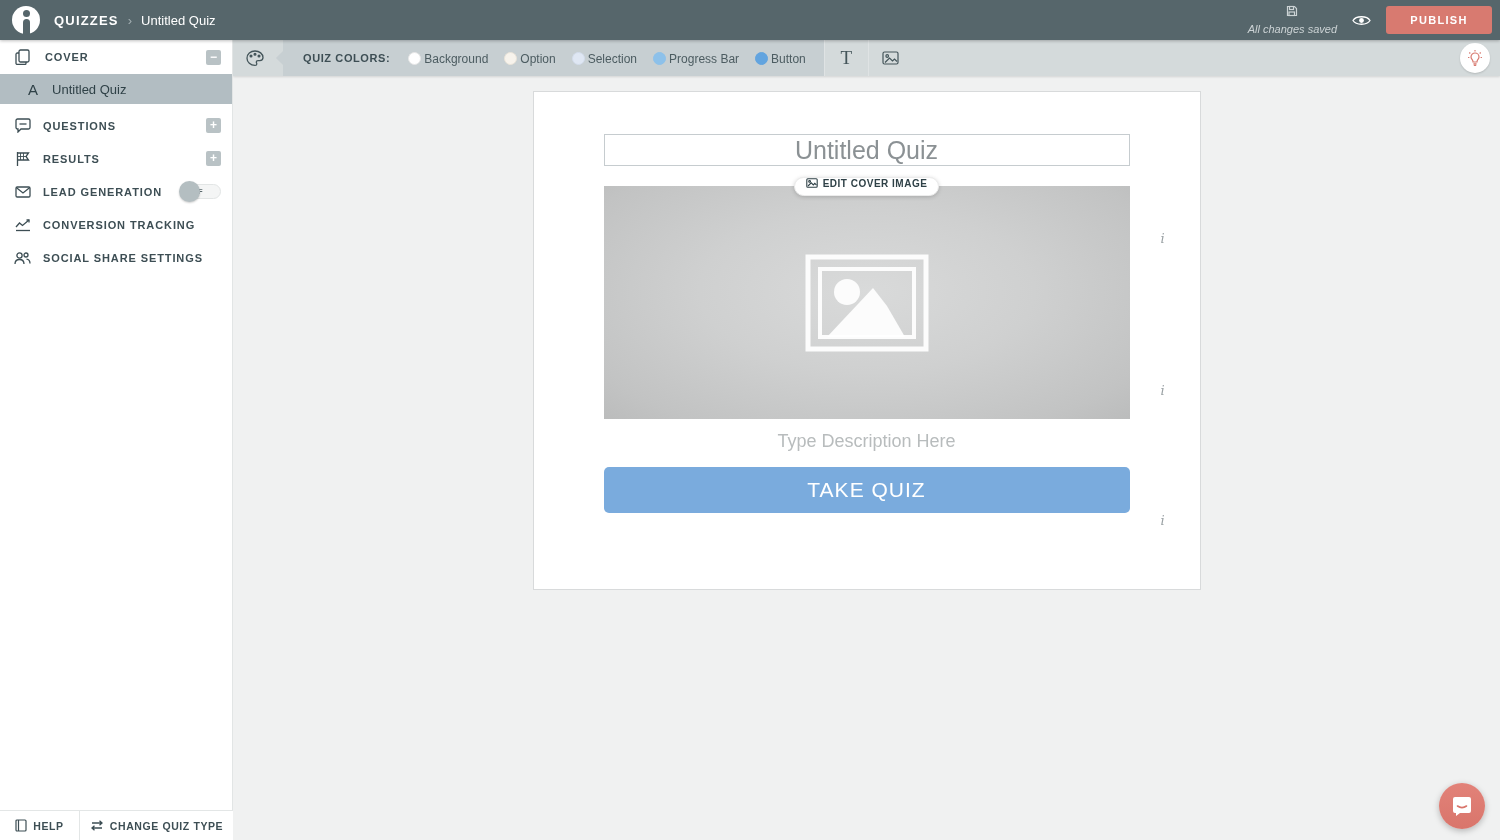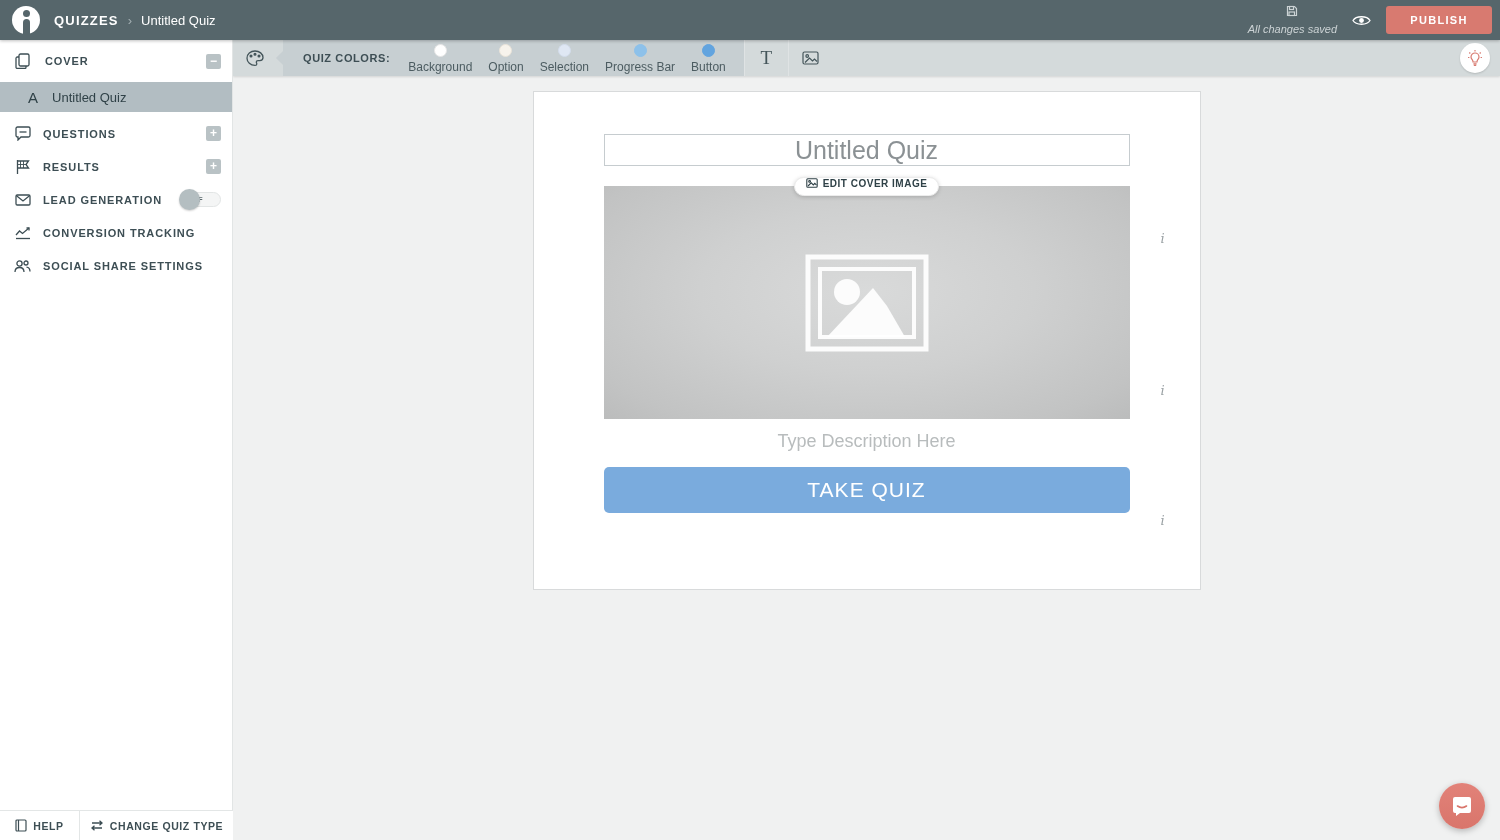--- a/index.html
+++ b/index.html
@@ -29,21 +29,21 @@
   }
 
   
   .sidebar {
     position:absolute; top:40px; left:0; width:233px; height:800px;
     background:#ffffff; border-right:1px solid #e2e5e5; z-index:20;
   }
   .nav-row { display:flex; align-items:center; height:33px; padding:0 11px 0 14px; gap:12px; cursor:pointer; }
   .nav-row .nav-ic { width:17px; display:flex; justify-content:center; flex:0 0 auto; }
   .nav-label { flex:1; font-size:11px; font-weight:bold; letter-spacing:.9px; color:#3d4e54; }
-  .row-cover { height:42px;gap:14px; }
+  .row-cover { height:34px;gap:14px; }
   .mini-btn {
     width:15px; height:15px; border:none; border-radius:2px; background:#b9c2c5;
     color:#ffffff; font-size:12px; line-height:13px; font-weight:bold; cursor:pointer;
     display:flex; align-items:center; justify-content:center; padding:0; font-family:inherit;
   }
   .sub-item { display:flex; align-items:center; height:30px; background:#b2bdc2; padding-left:28px; gap:14px; cursor:pointer; }
   .sub-item-ic { font-size:15px; color:#2f4147; font-weight:normal; }
   .sub-item-label { font-size:13px; color:#2f4147; }
   .toggle { position:relative; width:40px; height:17px; flex:0 0 auto; cursor:pointer; }
   .toggle-pill {
@@ -77,21 +77,21 @@
   .palette-btn { width:44px; display:flex; align-items:center; justify-content:center; background:none; border:none; cursor:pointer; }
   .colors-section {
     position:relative; background:#c7cfd2; display:flex; align-items:center;
     padding:0 18px 0 20px; gap:16px; margin-left:6px;
   }
   .colors-section::before {
     content:""; position:absolute; left:-5px; top:13px; width:10px; height:10px;
     background:#c7cfd2; transform:rotate(45deg);
   }
   .colors-title { font-size:11px; font-weight:bold; letter-spacing:.6px; color:#3d4e54; margin-right:2px; }
-  .swatch { display:flex; flex-direction:column; align-items:center; justify-content:center; gap:3px; cursor:pointer; padding-top:1px; }
+  .swatch { display:flex; align-items:center; justify-content:center; gap:3px; cursor:pointer; padding-top:1px; }
   .dot { width:13px; height:13px; border-radius:50%; border:1px solid transparent; }
   .swatch-label { font-size:12px; color:#4c5c61; white-space:nowrap; }
   .tool-cell {
     width:44px; display:flex; align-items:center; justify-content:center;
     background:none; border:none; border-left:1px solid #dfe3e4; cursor:pointer;
   }
   .tool-cell:last-of-type { border-right:1px solid #dfe3e4; }
   .text-tool-glyph { font-family:"Liberation Serif", serif; font-size:19px; color:#44555a; }
   .tips-btn {
     position:absolute; right:10px; top:3px; width:30px; height:30px; border-radius:50%;

